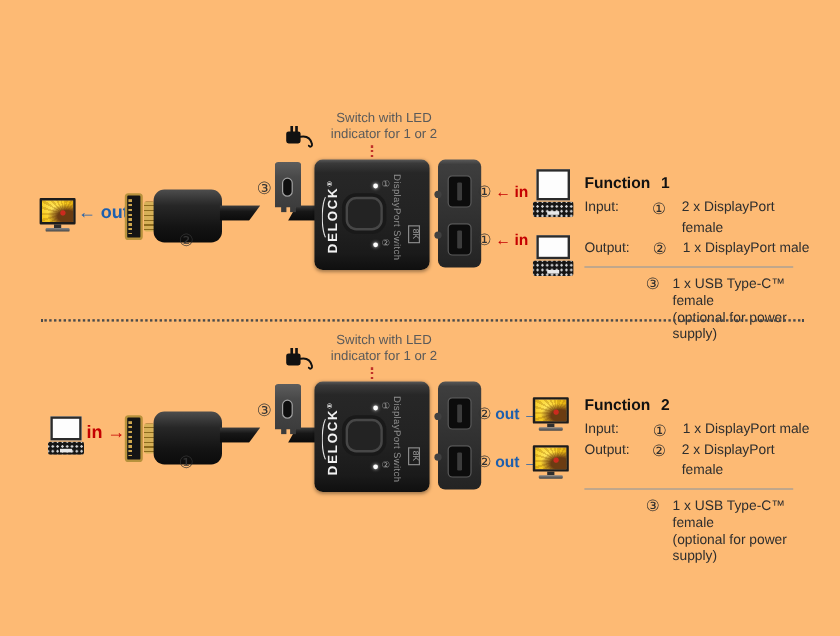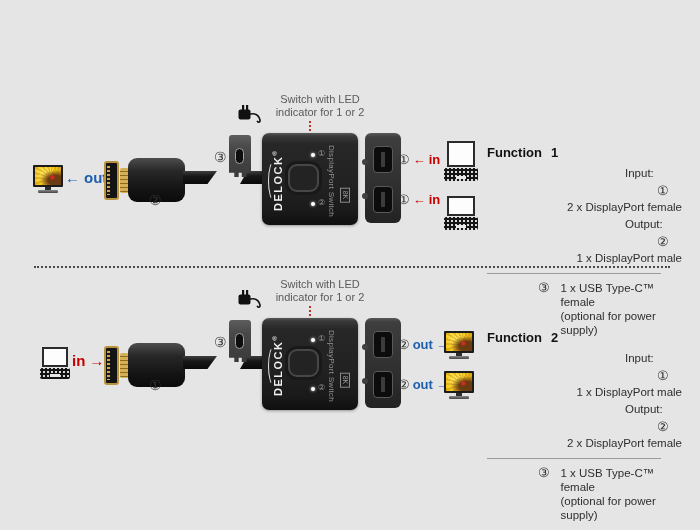--- a/index.html
+++ b/index.html
@@ -1,16 +1,16 @@
 <!DOCTYPE html>
 <html><head>
 <meta charset="utf-8">
 <style>
   html,body{margin:0;padding:0;background:#fff;}
-  .canvas{position:relative;width:700px;height:530px;background:#e5e5e5;
+  .canvas{position:relative;width:700px;height:530px;background:#fdba74;
           font-family:"Liberation Sans",sans-serif;overflow:hidden;}
 
   
   .section{position:absolute;left:0;width:700px;height:185px;}
   .section.s0{top:0;}
   .section.s1{top:185px;}
 
   
   .sw-label{position:absolute;left:240px;top:93px;width:160px;text-align:center;
             font-size:11px;line-height:13px;color:#5a5a5a;}
@@ -103,21 +103,21 @@
         background:linear-gradient(180deg,#5d5d5d,#494949 30%,#3a3a3a);
         clip-path:polygon(0 0,100% 0,100% 90%,80% 90%,80% 100%,58% 100%,58% 90%,44% 90%,44% 100%,24% 100%,24% 90%,0 90%);}
   .usbc{position:absolute;left:6px;top:13px;width:9px;height:16px;border:1.5px solid #a2a2a2;
         border-radius:5px;background:#0e0e0e;box-sizing:border-box;}
   .pwr{position:absolute;left:233px;top:103px;width:30px;height:28px;}
 
   
   .info{position:absolute;left:487px;top:145px;width:195px;color:#2e2e2e;}
   .info-title{display:flex;gap:9px;font-size:13px;font-weight:bold;color:#111;}
   .info-rows{margin-top:5px;}
-  .irow{display:flex;align-items:flex-end;font-size:11.5px;line-height:17px;flex-direction:column;}
+  .irow{display:flex;align-items:flex-start;font-size:11.5px;line-height:17px;}
   .ilabel{width:57px;}
   .inum{width:25px;font-size:13px;}
   .idiv{width:174px;border-top:1px solid #9a9a9a;margin:6px 0 7px 0;}
   .extra{display:flex;font-size:11.5px;line-height:14px;}
   .extra .ilabel{width:57px;}
 
   
   .page-div{position:absolute;left:34px;top:266px;width:636px;height:0;border-top:2px dotted #4a4a4a;}
 </style>
 </head>

